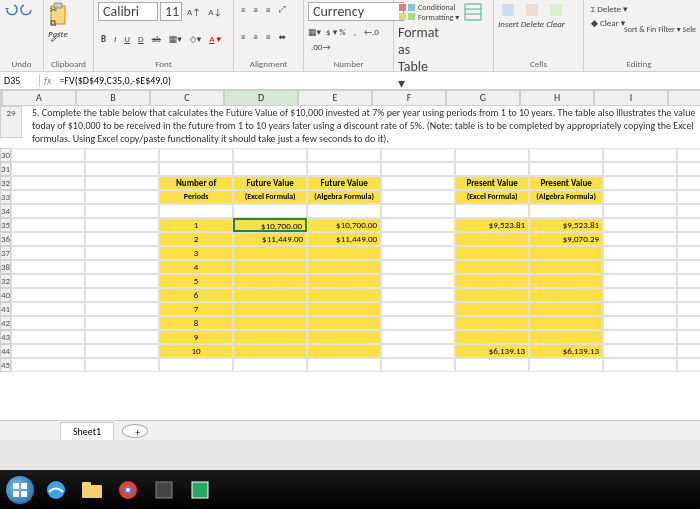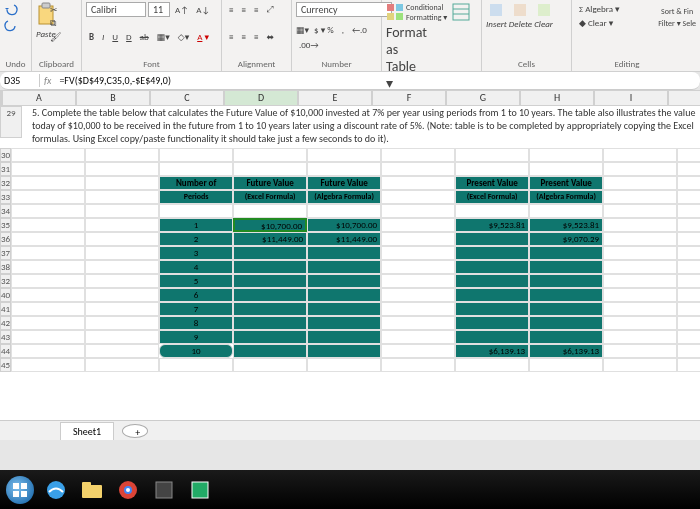--- a/index.html
+++ b/index.html
@@ -3,52 +3,52 @@
 <meta charset="utf-8">
 <style>
 * { margin:0; padding:0; box-sizing:border-box; font-family:Calibri,Arial,sans-serif; }
 body { width:700px; height:509px; background:#000; overflow:hidden; }
 .screen { width:700px; height:470px; background:#e6e6e6; }
 .ribbon { display:flex; height:72px; background:#f3f2f1; border-bottom:1px solid #d0d0d0; font-size:9px; color:#444; }
 .rgroup { border-right:1px solid #d0d0d0; padding:2px 4px; display:flex; flex-direction:column; justify-content:space-between; height:100%; }
 .rgroup .lbl { text-align:center; font-size:9px; color:#666; margin-top:2px; }
 .u { font-size:9px;font-style:italic; }
 .btn { display:inline-flex; align-items:center; gap:2px; padding:1px 3px; }
-.sel { border:1px solid #aaa; background:#fff; padding:0 4px; font-size:10px; display:inline-block; }
-.fbar { height:18px; background:#fff; display:flex; align-items:center; border-bottom:1px solid #ccc; font-size:10px;border-radius:8px; }
+.sel { border:1px solid #aaa; background:#fff; padding:0 4px; font-size:14px; display:inline-block; }
+.fbar { height:18px; background:#fff; display:flex; align-items:center; border-bottom:1px solid #ccc; font-size:10px; }
 .nm { width:40px; border-right:1px solid #ccc; padding:0 4px; }
 .fx { padding:0 4px; font-style:italic; color:#888; }
 .sheet { position:relative; height:330px; overflow:hidden; background:#fff; }
 .hdrs { display:flex; height:16px; background:#f0f0f0; font-size:10px; }
 .rh { width:22px; text-align:center; border:1px solid #d0d0d0; background:#f0f0f0; font-size:9px; color:#555; }
 .ch { flex:0 0 74px; text-align:center; border:1px solid #d0d0d0; font-size:10px; color:#333; }
 .ch.act { background:#d4e8d4; }
 .row { display:flex; height:14px; }
 .cell { flex:0 0 74px; border:1px solid #e0e0e0; font-size:9px; padding:0 2px; overflow:hidden; white-space:nowrap; }
-.filled { background:#0f766e; }
+.filled { background:#fde047; }
 .instr { font-size:10px; color:#333; position:absolute; left:32px; top:0; right:0; }
 .selcell { border:2px solid #228b22; }
 .rn { text-align:right; padding-right:3px; }
 .tab { height:20px; background:#f0f0f0; border-top:1px solid #ccc; display:flex; align-items:center; font-size:10px; padding-left:60px; gap:8px; }
 .tab span { padding:2px 12px; background:#fff; border:1px solid #ccc; border-bottom:none; }
 .tab .plus { width:14px; height:14px; border:1px solid #aaa; border-radius:50%; text-align:center; line-height:12px; }
 .taskbar { height:39px; background:linear-gradient(#1a1a1a,#000); display:flex; align-items:center; padding:0 6px; gap:8px; }
 .orb { width:28px; height:28px; border-radius:50%; background:radial-gradient(circle at 40% 40%,#7ec0ee,#0a5aa0); display:flex; align-items:center; justify-content:center; }
 .tbi { width:28px; height:24px; display:flex; align-items:center; justify-content:center; }
 svg { display:block; }
 .grp-top { display:flex; align-items:center; gap:2px; flex-wrap:wrap; }
 </style>
 </head>
 <body>
 
 <div class="screen">
 
 <div class="ribbon">
 
- <div class="rgroup" style="width:32px">
+ <div class="rgroup" style="width:44px">
   <div class="grp-top">
    <span>
             <svg width="14" height="14">
               <path d="M10 3 A5 5 0 1 1 3 8" fill="none" stroke="#2a6fc9" stroke-width="1.3"></path>
               <path d="M3 8 L1 6 L5 6 Z" fill="#2a6fc9"></path>
             </svg>
           </span>
    <span>
             <svg width="14" height="14">
               <path d="M4 3 A5 5 0 1 0 11 8" fill="none" stroke="#2a6fc9" stroke-width="1.3"></path>
@@ -170,24 +170,24 @@
               <rect x="2" y="2" width="12" height="12" fill="#dec"></rect>
             </svg>
             <span class="u">Clear</span>
           </span>
   </div>
   <div class="lbl">Cells</div>
  </div>
 
  <div class="rgroup" style="width:110px;border-right:none">
   <div class="grp-top" style="flex-direction:column;align-items:flex-start;gap:1px">
-   <span class="btn">Σ Algebra ▾</span>
+   <span class="btn">Σ Delete ▾</span>
    <span class="btn">◆ <span>Clear ▾</span></span>
   </div>
-  <div class="grp-top" style="position:absolute;right:4px;top:6px;flex-direction:column;font-size:8px">
+  <div class="grp-top" style="position:absolute;right:4px;top:24px;flex-direction:row;font-size:8px">
    <span>Sort &amp; Fin</span>
    <span>Filter ▾ Sele</span>
   </div>
   <div class="lbl">Editing</div>
  </div>
 </div>
 
 <div class="fbar">
  <div class="nm">D35</div>
  <div class="fx">fx</div>
@@ -394,21 +394,21 @@
           <div class="cell "></div>
           <div class="cell filled rn"></div>
           <div class="cell filled rn"></div>
           <div class="cell "></div>
           <div class="cell "></div>
         </div>
         <div class="row">
           <div class="rh">44</div>
           <div class="cell "></div>
           <div class="cell "></div>
-          <div class="cell filled" style="text-align: center; border-radius: 6px;">10</div>
+          <div class="cell filled" style="text-align: center;">10</div>
           <div class="cell filled rn"></div>
           <div class="cell filled rn"></div>
           <div class="cell "></div>
           <div class="cell filled rn">$6,139.13</div>
           <div class="cell filled rn">$6,139.13</div>
           <div class="cell "></div>
           <div class="cell "></div>
         </div>
         <div class="row">
           <div class="rh">45</div>

